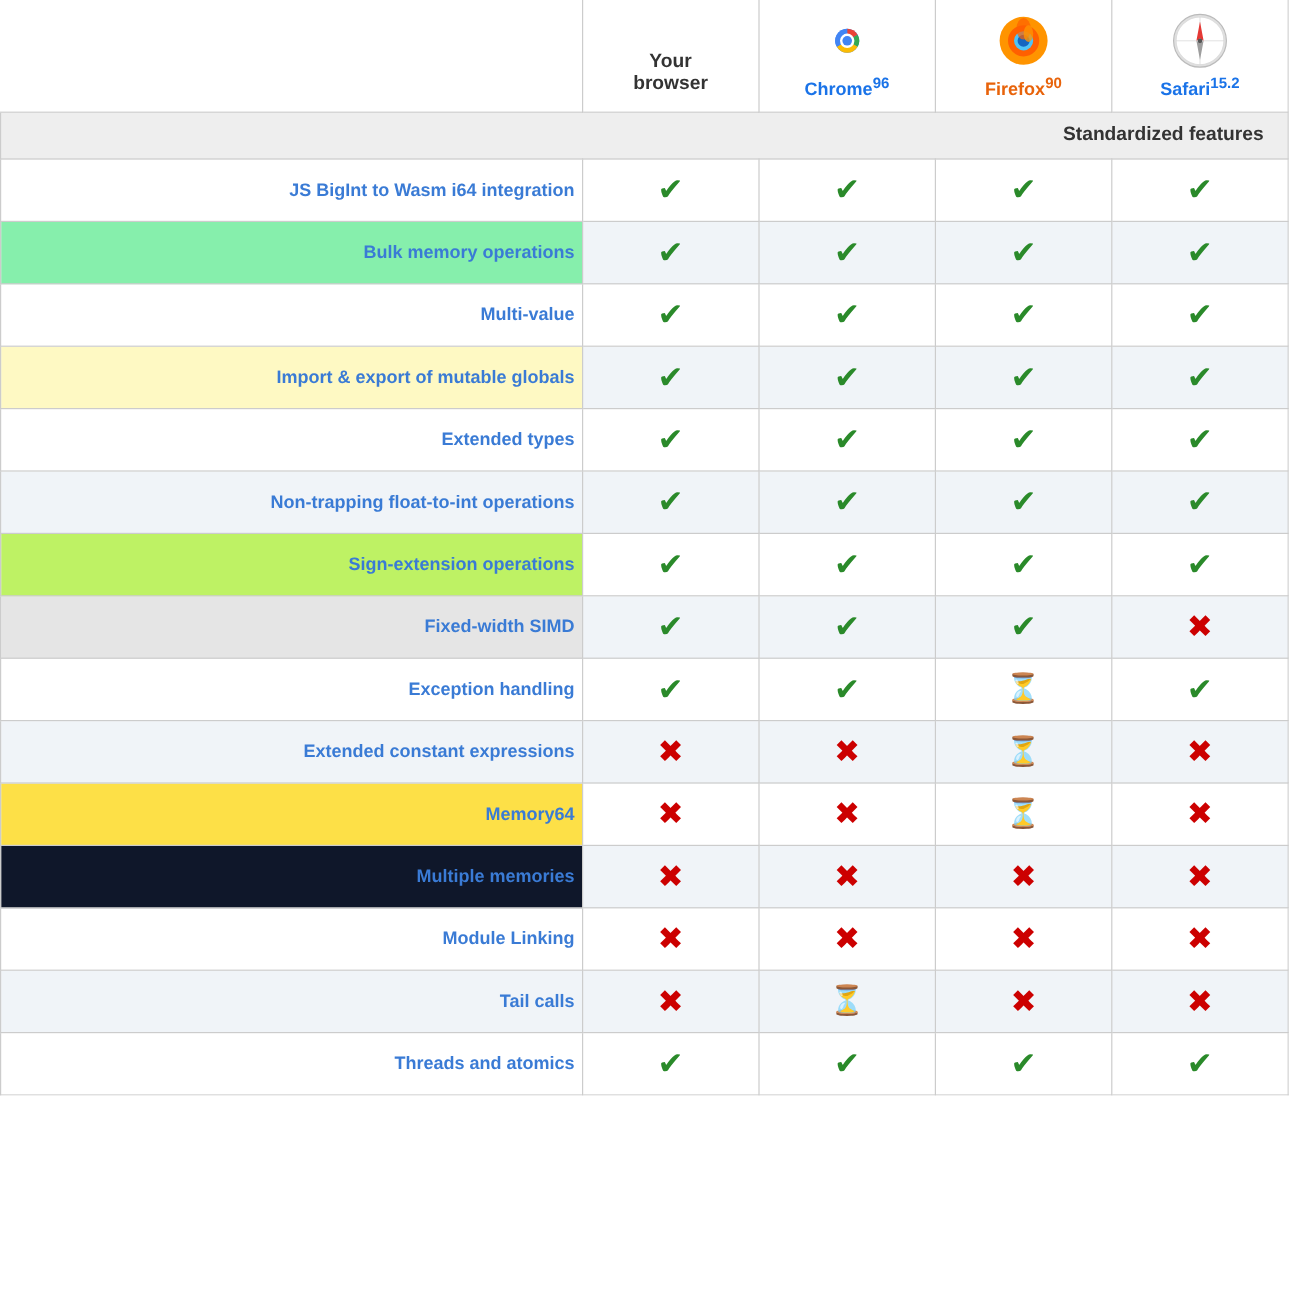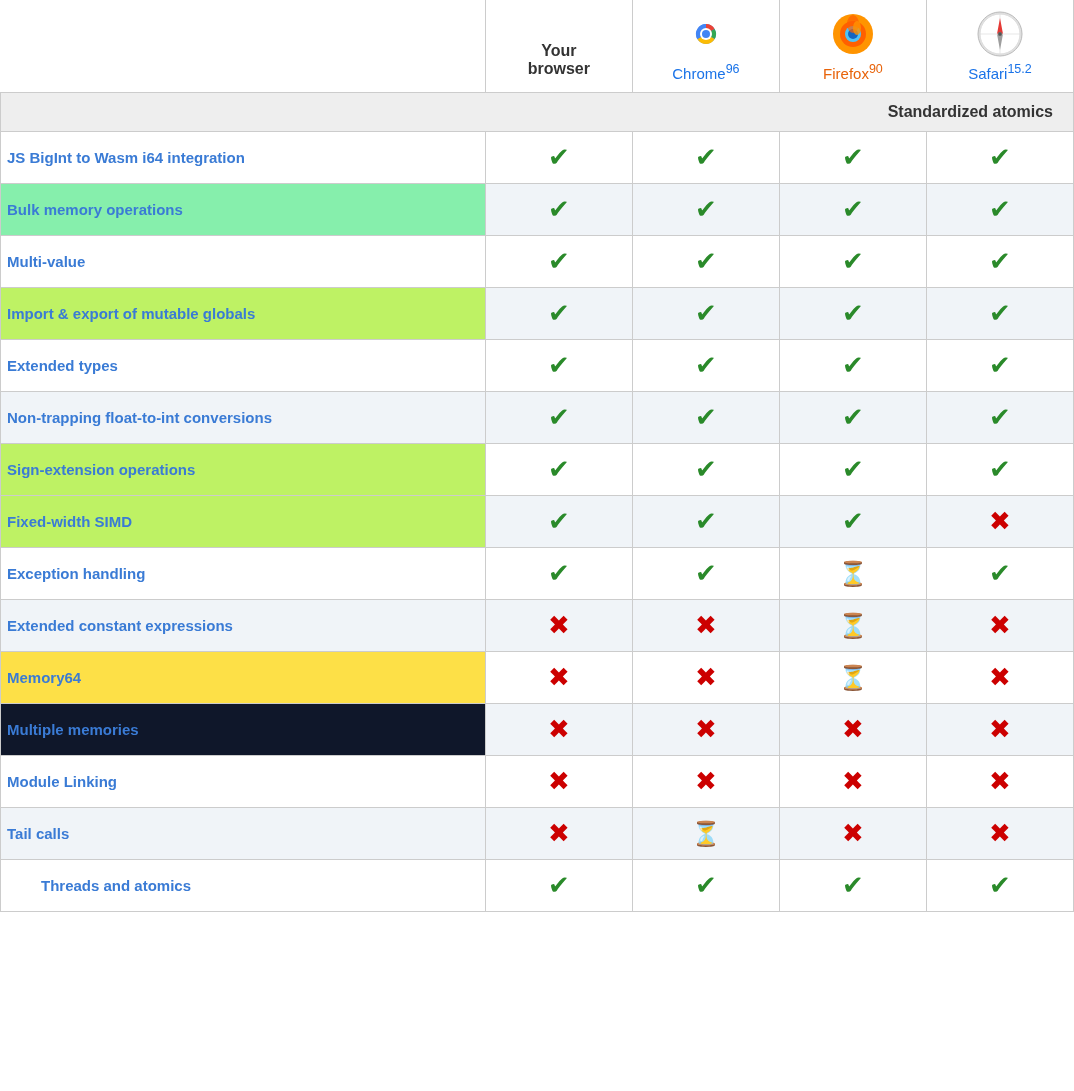--- a/index.html
+++ b/index.html
@@ -12,21 +12,21 @@
       width: 1074px;
       border-collapse: collapse;
       font-size: 15px;
     }
     th, td {
       border: 1px solid #ccc;
       text-align: center;
       padding: 10px 6px;
     }
     .feature-col {
-      text-align: left;
+      text-align: right;
       width: 490px;
     }
     .browser-col {
       width: 148px;
     }
     .header-row th {
       background: #fff;
       border-top: none;
       border-left: none;
       vertical-align: bottom;
@@ -51,21 +51,21 @@
       flex-direction: column;
       align-items: center;
       gap: 4px;
     }
     .browser-icon {
       width: 48px;
       height: 48px;
     }
     .browser-name {
       font-size: 15px;
-      font-weight: normal;
+      font-weight: bold;
     }
     .your-browser-cell {
       font-weight: bold;
       font-size: 16px;
       color: #333;
       vertical-align: bottom;
       padding-bottom: 14px;
     }
     .check { color: #2a8a2a; font-size: 26px; }
     .cross { color: #cc0000; font-size: 26px; }
@@ -139,21 +139,21 @@
             <polygon points="24,40 27,24 24,26 21,24" fill="#9E9E9E"></polygon>
             <circle cx="24" cy="24" r="2" fill="#555"></circle>
           </svg>
           <span class="browser-name" style="color:#1a73e8;">Safari<sup>15.2</sup></span>
         </div>
       </th>
     </tr>
   </thead>
   <tbody id="table-body">
   <tr class="section-header">
-        <td colspan="5">Standardized atomics</td>
+        <td colspan="5">Standardized features</td>
       </tr>
       <tr class="odd-row">
         <td class="feature-col" style="background: rgb(255, 255, 255);"><span class="feature-name">JS BigInt to Wasm i64 integration</span></td>
         <td style="background: rgb(255, 255, 255);"><span class="check">✔</span></td>
         <td style="background: rgb(255, 255, 255);"><span class="check">✔</span></td>
         <td style="background: rgb(255, 255, 255);"><span class="check">✔</span></td>
         <td style="background: rgb(255, 255, 255);"><span class="check">✔</span></td>
       </tr>
       <tr class="even-row">
         <td class="feature-col" style="background: #86efac;"><span class="feature-name">Bulk memory operations</span></td>
@@ -163,49 +163,49 @@
         <td style="background: rgb(240, 244, 248);"><span class="check">✔</span></td>
       </tr>
       <tr class="odd-row">
         <td class="feature-col" style="background: rgb(255, 255, 255);"><span class="feature-name">Multi-value</span></td>
         <td style="background: rgb(255, 255, 255);"><span class="check">✔</span></td>
         <td style="background: rgb(255, 255, 255);"><span class="check">✔</span></td>
         <td style="background: rgb(255, 255, 255);"><span class="check">✔</span></td>
         <td style="background: rgb(255, 255, 255);"><span class="check">✔</span></td>
       </tr>
       <tr class="even-row">
-        <td class="feature-col" style="background: #bef264;"><span class="feature-name">Import &amp; export of mutable globals</span></td>
+        <td class="feature-col" style="background: #fef9c3;"><span class="feature-name">Import &amp; export of mutable globals</span></td>
         <td style="background: rgb(240, 244, 248);"><span class="check">✔</span></td>
         <td style="background: rgb(240, 244, 248);"><span class="check">✔</span></td>
         <td style="background: rgb(240, 244, 248);"><span class="check">✔</span></td>
         <td style="background: rgb(240, 244, 248);"><span class="check">✔</span></td>
       </tr>
       <tr class="odd-row">
         <td class="feature-col" style="background: rgb(255, 255, 255);"><span class="feature-name">Extended types</span></td>
         <td style="background: rgb(255, 255, 255);"><span class="check">✔</span></td>
         <td style="background: rgb(255, 255, 255);"><span class="check">✔</span></td>
         <td style="background: rgb(255, 255, 255);"><span class="check">✔</span></td>
         <td style="background: rgb(255, 255, 255);"><span class="check">✔</span></td>
       </tr>
       <tr class="even-row">
-        <td class="feature-col" style="background: rgb(240, 244, 248);"><span class="feature-name">Non-trapping float-to-int conversions</span></td>
+        <td class="feature-col" style="background: rgb(240, 244, 248);"><span class="feature-name">Non-trapping float-to-int operations</span></td>
         <td style="background: rgb(240, 244, 248);"><span class="check">✔</span></td>
         <td style="background: rgb(240, 244, 248);"><span class="check">✔</span></td>
         <td style="background: rgb(240, 244, 248);"><span class="check">✔</span></td>
         <td style="background: rgb(240, 244, 248);"><span class="check">✔</span></td>
       </tr>
       <tr class="odd-row">
         <td class="feature-col" style="background: #bef264;"><span class="feature-name">Sign-extension operations</span></td>
         <td style="background: rgb(255, 255, 255);"><span class="check">✔</span></td>
         <td style="background: rgb(255, 255, 255);"><span class="check">✔</span></td>
         <td style="background: rgb(255, 255, 255);"><span class="check">✔</span></td>
         <td style="background: rgb(255, 255, 255);"><span class="check">✔</span></td>
       </tr>
       <tr class="even-row">
-        <td class="feature-col" style="background: #bef264;"><span class="feature-name">Fixed-width SIMD</span></td>
+        <td class="feature-col" style="background: #e5e5e5;"><span class="feature-name">Fixed-width SIMD</span></td>
         <td style="background: rgb(240, 244, 248);"><span class="check">✔</span></td>
         <td style="background: rgb(240, 244, 248);"><span class="check">✔</span></td>
         <td style="background: rgb(240, 244, 248);"><span class="check">✔</span></td>
         <td style="background: rgb(240, 244, 248);"><span class="cross">✖</span></td>
       </tr>
       <tr class="odd-row">
         <td class="feature-col" style="background: rgb(255, 255, 255);"><span class="feature-name">Exception handling</span></td>
         <td style="background: rgb(255, 255, 255);"><span class="check">✔</span></td>
         <td style="background: rgb(255, 255, 255);"><span class="check">✔</span></td>
         <td style="background: rgb(255, 255, 255);"><span class="hourglass">⏳</span></td>

